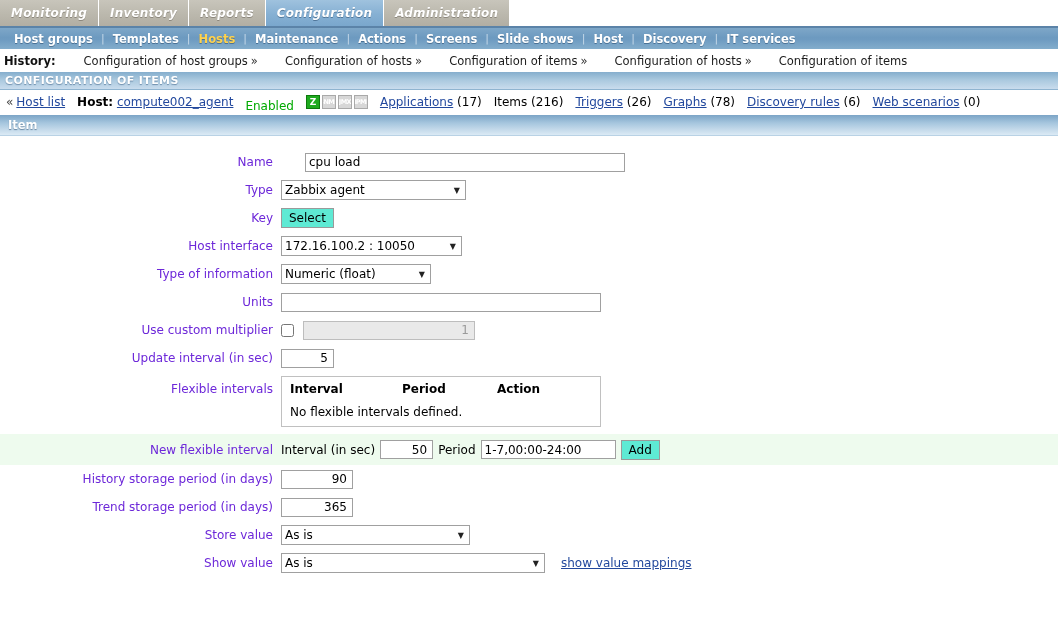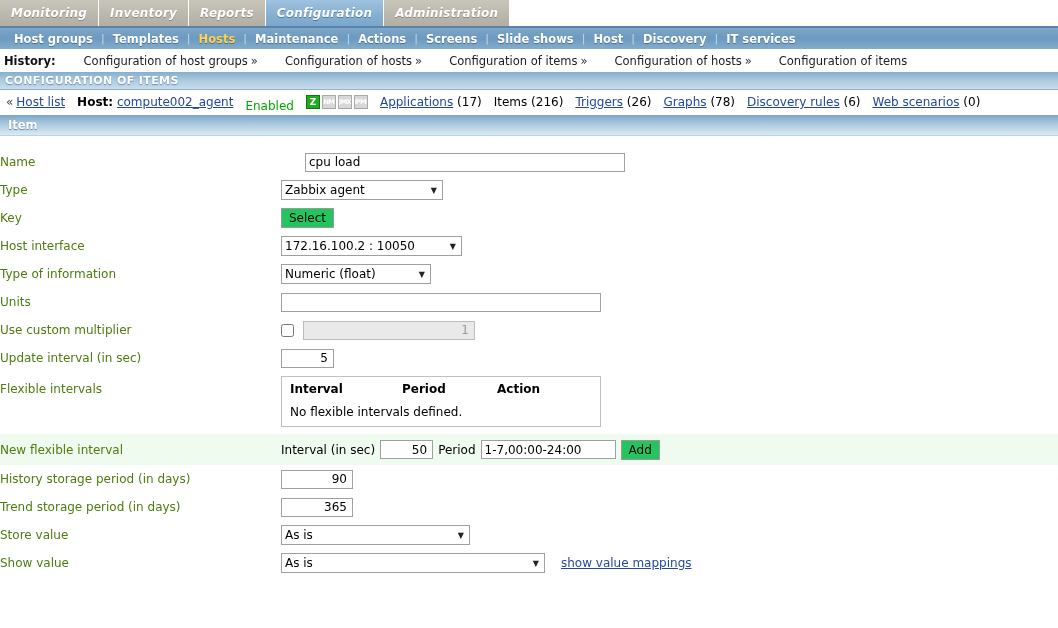--- a/index.html
+++ b/index.html
@@ -167,24 +167,25 @@
   .formrow {
     display: flex;
     align-items: center;
     min-height: 28px;
     padding: 0;
     box-sizing: border-box;
   }
   .formrow.green { background: #eefbee; }
   .formrow .lab {
     width: 281px;
+    text-align: right;
     padding-right: 8px;
     box-sizing: border-box;
     font-size: 12px;
-    color: #4d7c0f;
+    color: #6d28d9;
     white-space: nowrap;
   }
   .formrow .fld {
     display: flex;
     align-items: center;
     gap: 5px;
   }
 
   input.txt {
     border: 1px solid #a0a0a0;
@@ -221,21 +222,21 @@
     position: absolute;
     right: 6px; top: 50%;
     transform: translateY(-50%);
     font-size: 8px;
     color: #222;
     pointer-events: none;
   }
 
   button.btn {
     border: 1px solid #9a9a9a;
-    background: #22c55e;
+    background: #5eead4;
     font-family: "DejaVu Sans", "Liberation Sans", sans-serif;
     font-size: 12px;
     height: 20px;
     padding: 0 7px;
     box-sizing: border-box;
     cursor: pointer;
     color: #000;
   }
 
   input.chk {
@@ -363,21 +364,21 @@
     <div class="lab">Name</div>
     <div class="fld">
       <input class="txt" style="width: 320px; margin-left: 24px;" value="cpu load">
     </div>
   </div>
 
   <div class="formrow">
     <div class="lab">Type</div>
     <div class="fld">
       <span class="selwrap">
-        <select class="sel" style="width:162px">
+        <select class="sel" style="width:185px">
           <option>Zabbix agent</option>
         </select>
         <span class="caret">▼</span>
       </span>
     </div>
   </div>
 
   <div class="formrow">
     <div class="lab">Key</div>
     <div class="fld">

